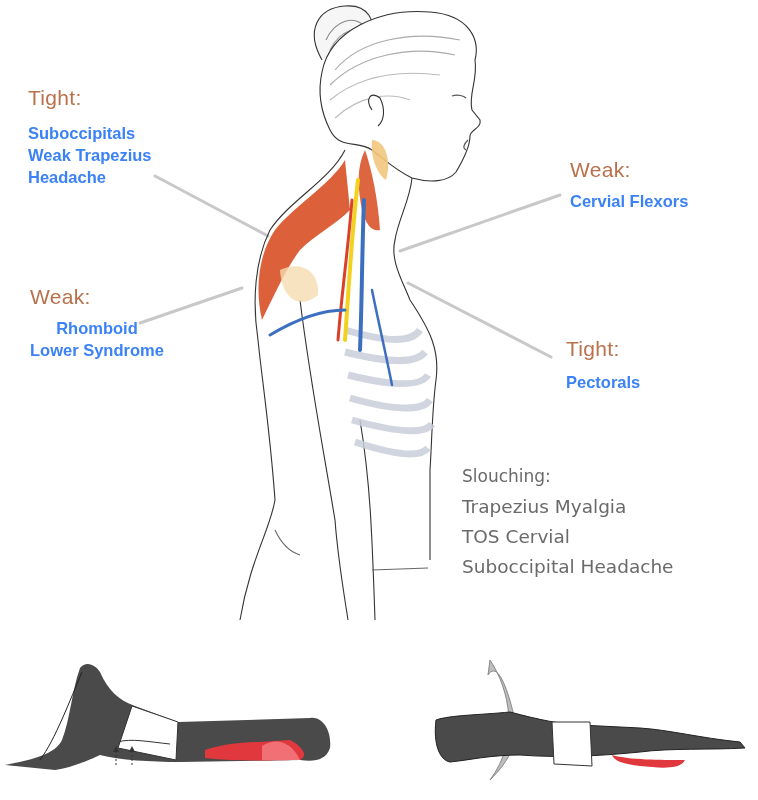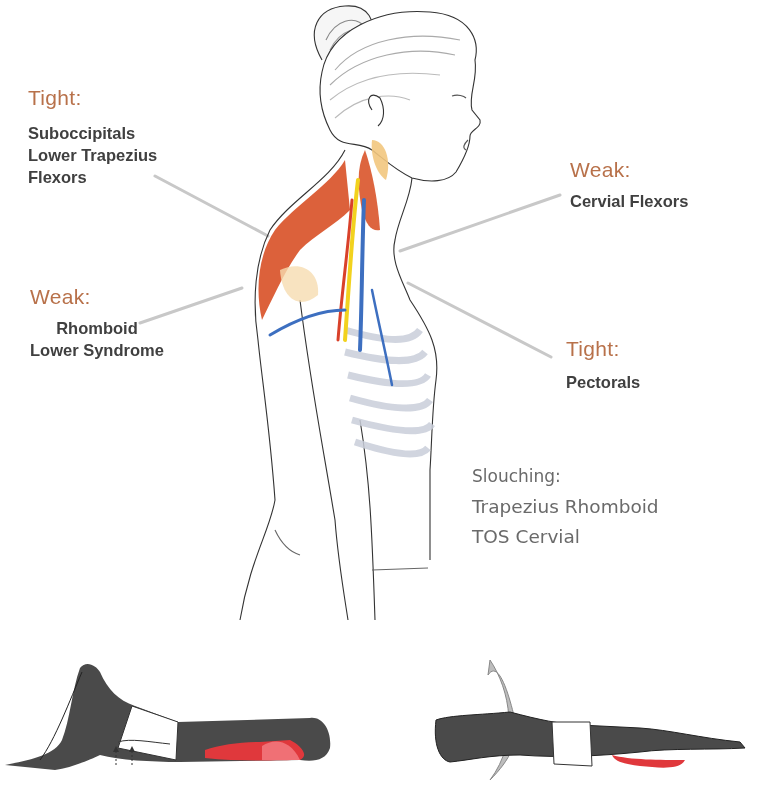--- a/index.html
+++ b/index.html
@@ -1,19 +1,19 @@
 <!DOCTYPE html>
 <html><head>
 <meta charset="utf-8">
 <style>
   html,body{margin:0;padding:0;background:#ffffff;}
   body{width:758px;height:800px;position:relative;overflow:hidden;font-family:"Liberation Sans",sans-serif;}
   .abs{position:absolute;}
   .heading{font-weight:normal;font-size:21px;color:#b8714a;letter-spacing:0.3px;}
-  .item{font-weight:bold;font-size:16.5px;color:#404040;line-height:22px;}
+  .item{font-weight:bold;font-size:16.5px;color:#3b82f6;line-height:22px;}
   .slouch{font-family:"DejaVu Sans",sans-serif;color:#6a6a6a;}
   .slouch-title{font-size:17px;}
   .slouch-item{font-size:18.5px;line-height:30px;}
   svg{position:absolute;left:0;top:0;}
 </style>
 </head>
 <body>
 
 <svg width="758" height="800" viewBox="0 0 758 800">
 
@@ -94,22 +94,22 @@
     <path d="M436,720 C450,715 480,715 510,712 C540,720 560,724 580,725 L640,728 C670,730 700,738 740,742 L745,748 C710,750 670,748 640,752 C600,756 560,758 520,755 C490,755 470,760 450,762 C440,760 433,745 436,720 Z" fill="#4a4a4a" stroke="#222"></path>
     <path d="M552,722 L590,722 L592,766 L554,764 Z" fill="#ffffff" stroke="#333"></path>
     <path d="M612,755 C630,760 660,760 685,760 C680,770 660,768 640,766 C625,764 615,762 612,755 Z" fill="#e0383c"></path>
   </g>
 </svg>
 
 <div class="abs" style="left:28px;top:86px;">
   <div class="heading">Tight:</div>
   <div style="margin-top:12px;">
     <div class="item">Suboccipitals</div>
-    <div class="item">Lower Trapezius</div>
-    <div class="item">Flexors</div>
+    <div class="item">Weak Trapezius</div>
+    <div class="item">Headache</div>
   </div>
 </div>
 
 <div class="abs" style="left:30px;top:285px;">
   <div class="heading">Weak:</div>
   <div style="margin-top:8px;text-align:center;">
     <div class="item">Rhomboid</div>
     <div class="item">Lower Syndrome</div>
   </div>
 </div>
@@ -121,19 +121,20 @@
   </div>
 </div>
 
 <div class="abs" style="left:566px;top:337px;">
   <div class="heading">Tight:</div>
   <div style="margin-top:10px;">
     <div class="item">Pectorals</div>
   </div>
 </div>
 
-<div class="abs slouch" style="left:472px;top:466px;">
+<div class="abs slouch" style="left:462px;top:466px;">
   <div class="slouch-title">Slouching:</div>
   <div style="margin-top:6px;">
-    <div class="slouch-item">Trapezius Rhomboid</div>
+    <div class="slouch-item">Trapezius Myalgia</div>
     <div class="slouch-item">TOS Cervial</div>
+    <div class="slouch-item">Suboccipital Headache</div>
   </div>
 </div>
 
 </body></html>

